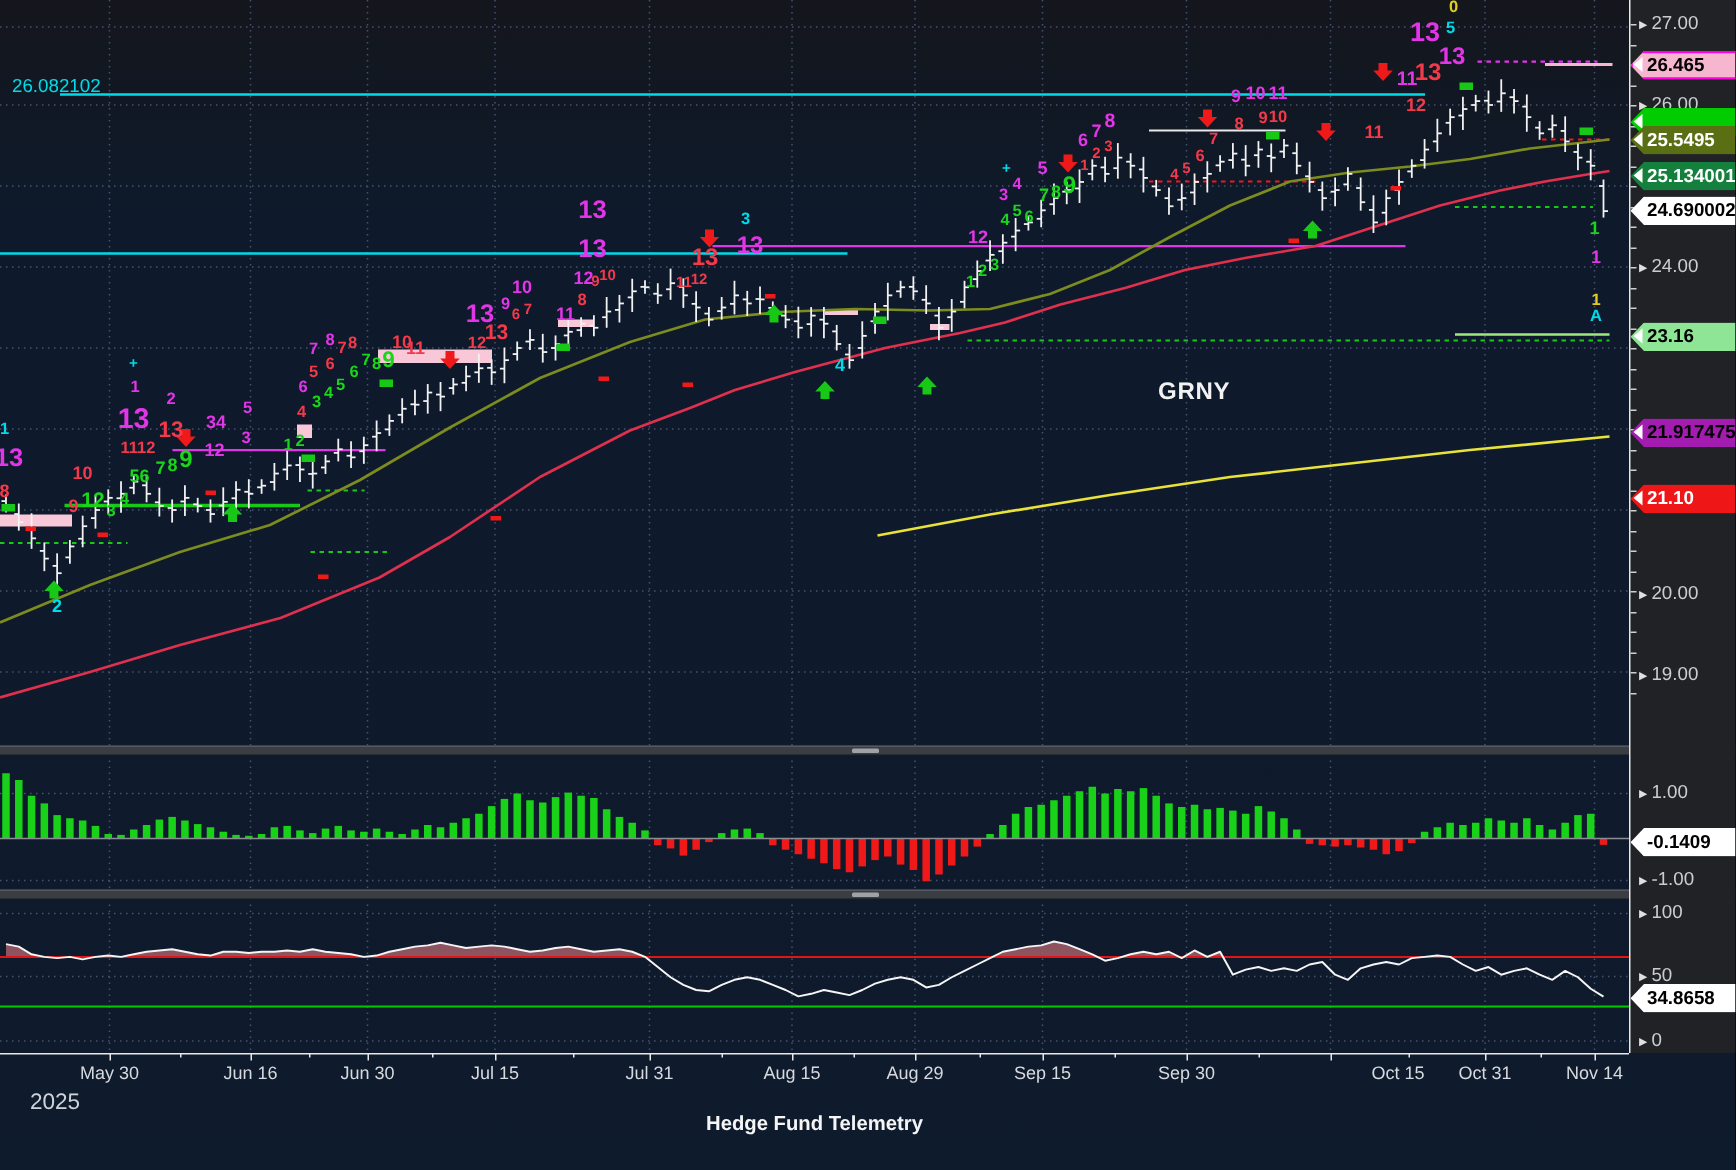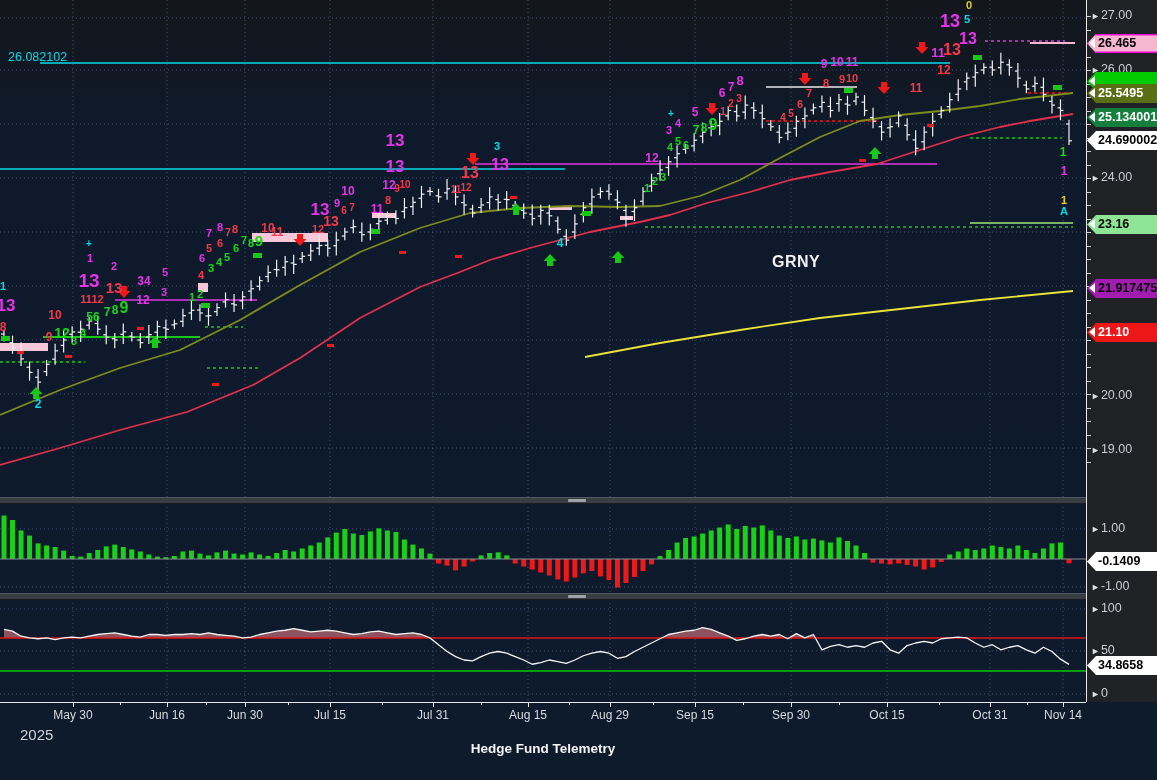--- a/index.html
+++ b/index.html
@@ -1097,21 +1097,21 @@
       <div class="tickmark" style="height: 3px; left: 569px;"></div>
       <div class="xt" style="left: 610px;">Aug 29</div>
       <div class="tickmark" style="left: 610px;"></div>
       <div class="tickmark" style="height: 3px; left: 652.5px;"></div>
       <div class="xt" style="left: 695px;">Sep 15</div>
       <div class="tickmark" style="left: 695px;"></div>
       <div class="tickmark" style="height: 3px; left: 743px;"></div>
       <div class="xt" style="left: 791px;">Sep 30</div>
       <div class="tickmark" style="left: 791px;"></div>
       <div class="tickmark" style="height: 3px; left: 839px;"></div>
-      <div class="xt" style="left: 887px;">Oct 15</div>
+      <div class="xt" style="left: 932px;">Oct 15</div>
       <div class="tickmark" style="left: 887px;"></div>
       <div class="tickmark" style="height: 3px; left: 938.5px;"></div>
       <div class="xt" style="left: 990px;">Oct 31</div>
       <div class="tickmark" style="left: 990px;"></div>
       <div class="tickmark" style="height: 3px; left: 1026.5px;"></div>
       <div class="xt" style="left: 1063px;">Nov 14</div>
       <div class="tickmark" style="left: 1063px;"></div>
     </div>
   <div id="year-label">2025</div>
   <div id="bottom-title">Hedge Fund Telemetry</div>

